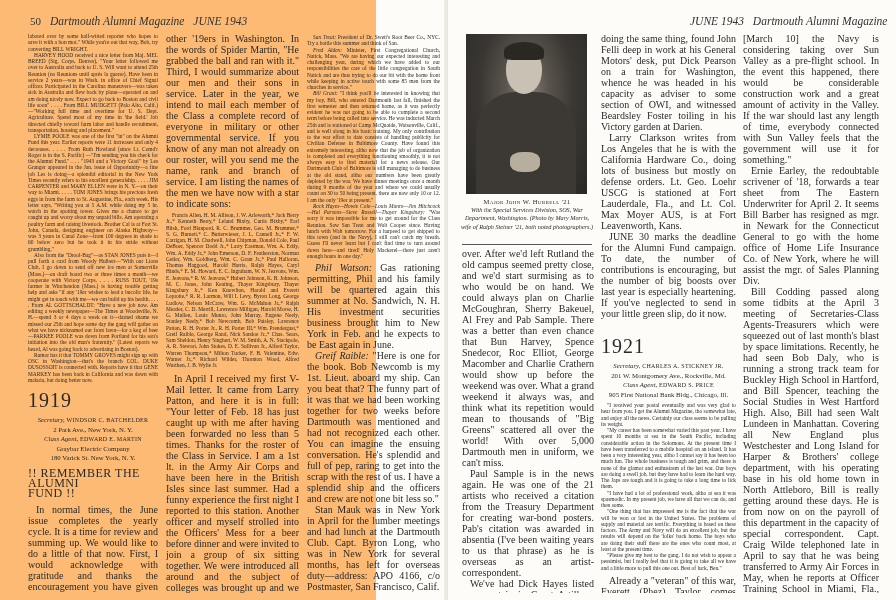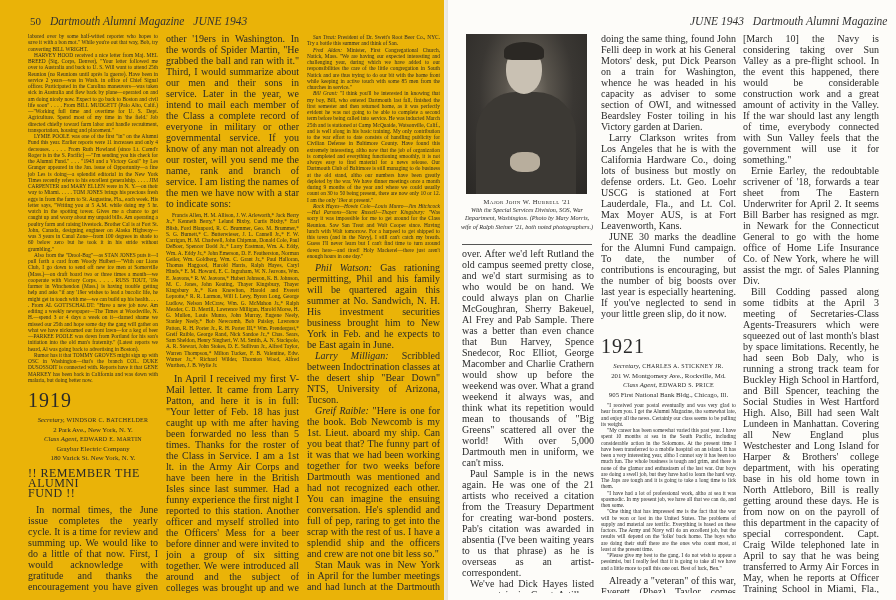--- a/index.html
+++ b/index.html
@@ -1,18 +1,18 @@
 <!DOCTYPE html>
 <html><head>
 <meta charset="utf-8">
 <style>
   html,body{margin:0;padding:0;}
   body{width:896px;height:600px;background:#fdfcf8;position:relative;overflow:hidden;font-family:"Liberation Serif","DejaVu Serif",serif;color:#2a2a2a;}
   .page{position:absolute;top:0;height:600px;}
-  .page-left{left:0;width:448px;background:#eab308;}
+  .page-left{left:0;width:376px;background:#fdba74;}
   .page-right{left:448px;width:448px;background:#fdfcf9;}
   .gutter{position:absolute;left:444px;top:0;width:8px;height:600px;background:linear-gradient(to right,#f0eee6,#e8e5dc,#f5f3ec);}
   .header{position:absolute;top:15px;font-size:11.5px;font-style:italic;color:#333;white-space:nowrap;}
   .header .num{font-style:normal;font-size:11px;}
   .header .mag{margin:0 6px;}
   .col{position:absolute;font-size:6.6px;line-height:8.05px;text-align:justify;overflow:hidden;}
   .col p{margin:0;text-indent:7px;}
   .col .small{font-size:5.4px;line-height:6.25px;}
   .col .small p{text-indent:6px;}
   .col .big{font-size:10px;line-height:11px;}
@@ -81,21 +81,20 @@
 
   <div class="col" style="left:307px;top:34px;width:133px;height:560px;">
     <div class="small">
       <p><i>San Treat:</i> <span>President of Dr. Swett's Root Beer Co., NYC. Try a bottle this summer and think of San.</span></p>
       <p><i>Fred Alden:</i> <span>Minister, First Congregational Church, Natick, Mass. "We are having our expected interesting and challenging year, during which we have added to our responsibilities the care of the little congregation in South Natick and are thus trying to do our bit with the home front while keeping in active touch with some 85 men from the churches in service."</span></p>
       <p><i>Bill Grant:</i> <span>"I think you'll be interested in knowing that my boy, Bill, who entered Dartmouth last fall, finished the first semester and then returned home, as it was perfectly evident he was not going to be able to complete a second term before being called into service. He was inducted March 25th and is stationed at Camp McQuaide, Watsonville, Calif., and is well along in his basic training. My only contribution to the war effort to date consists of handling publicity for Civilian Defense in Baltimore County. Have found this extremely interesting, altho now that the job of organization is completed and everything functioning smoothly, it is not always easy to find material for a news release. Our Dartmouth Club of Baltimore is still managing to do business at the old stand, altho our numbers have been greatly depleted by the war. We have dinner meetings once a month during 9 months of the year and where we could usually count on 30 to 50 being present, there are now only 10 or 12. I am the only '19er at present."</span></p>
       <p><i>Rock Hayes—Howie Cole—Louis Munro—Jim Hitchcock—Hal Parsons—Steve Russell—Thayer Kingsbury:</i> <span>"Was sorry it was impossible for me to get around for the Class Reunion. Saw San Treat and Walt Cooper since. Having lunch with Walt tomorrow. For a harpeed to get shipped to this town (and in the Navy), I still can't catch my breath. Guess I'll never learn but I can't find time to turn around down here—and tired! Holy Mackerel—there just aren't enough hours in one day."</span></p>
     </div>
     <div class="big" style="margin-top:3px;">
       <p><i>Phil Watson:</i> <span>Gas rationing permitting, Phil and his family will be quartered again this summer at No. Sandwich, N. H. His investment securities business brought him to New York in Feb. and he expects to be East again in June.</span></p>
-      <p><i>Larry Milligan:</i> <span>Scribbled between Indoctrination classes at the desert ship "Bear Down" NTS, University of Arizona, Tucson.</span></p>
       <p><i>Greif Raible:</i> <span>"Here is one for the book. Bob Newcomb is my 1st. Lieut. aboard my ship. Can you beat that? The funny part of it was that we had been working together for two weeks before Dartmouth was mentioned and had not recognized each other. You can imagine the ensuing conversation. He's splendid and full of pep, raring to get into the scrap with the rest of us. I have a splendid ship and the officers and crew are not one bit less so."</span></p>
       <p>Stan Mauk was in New York in April for the lumber meetings and had lunch at the Dartmouth Club. Capt. Byron Long, who was in New York for several months, has left for overseas duty—address: APO 4166, c/o Postmaster, San Francisco, Calif.</p>
     </div>
     <div class="remember">
       <div>!! REMEMBER THE ALUMNI</div>
       <div>FUND !!</div>
     </div>
     <div class="yr">1920</div>
 
   </div>

